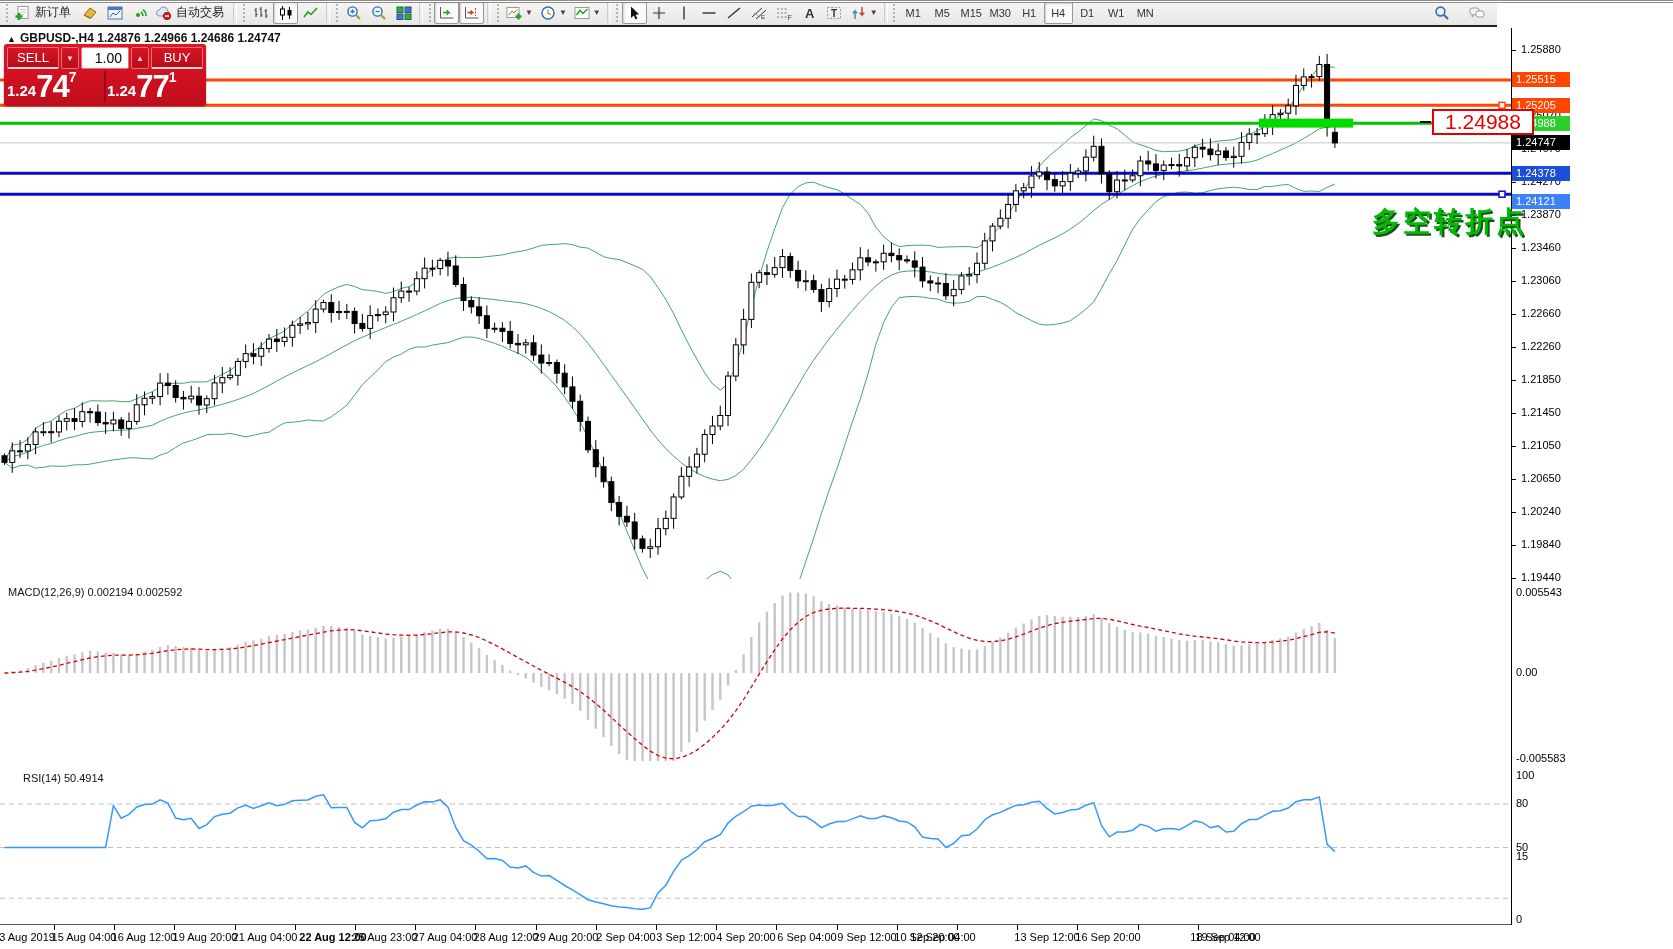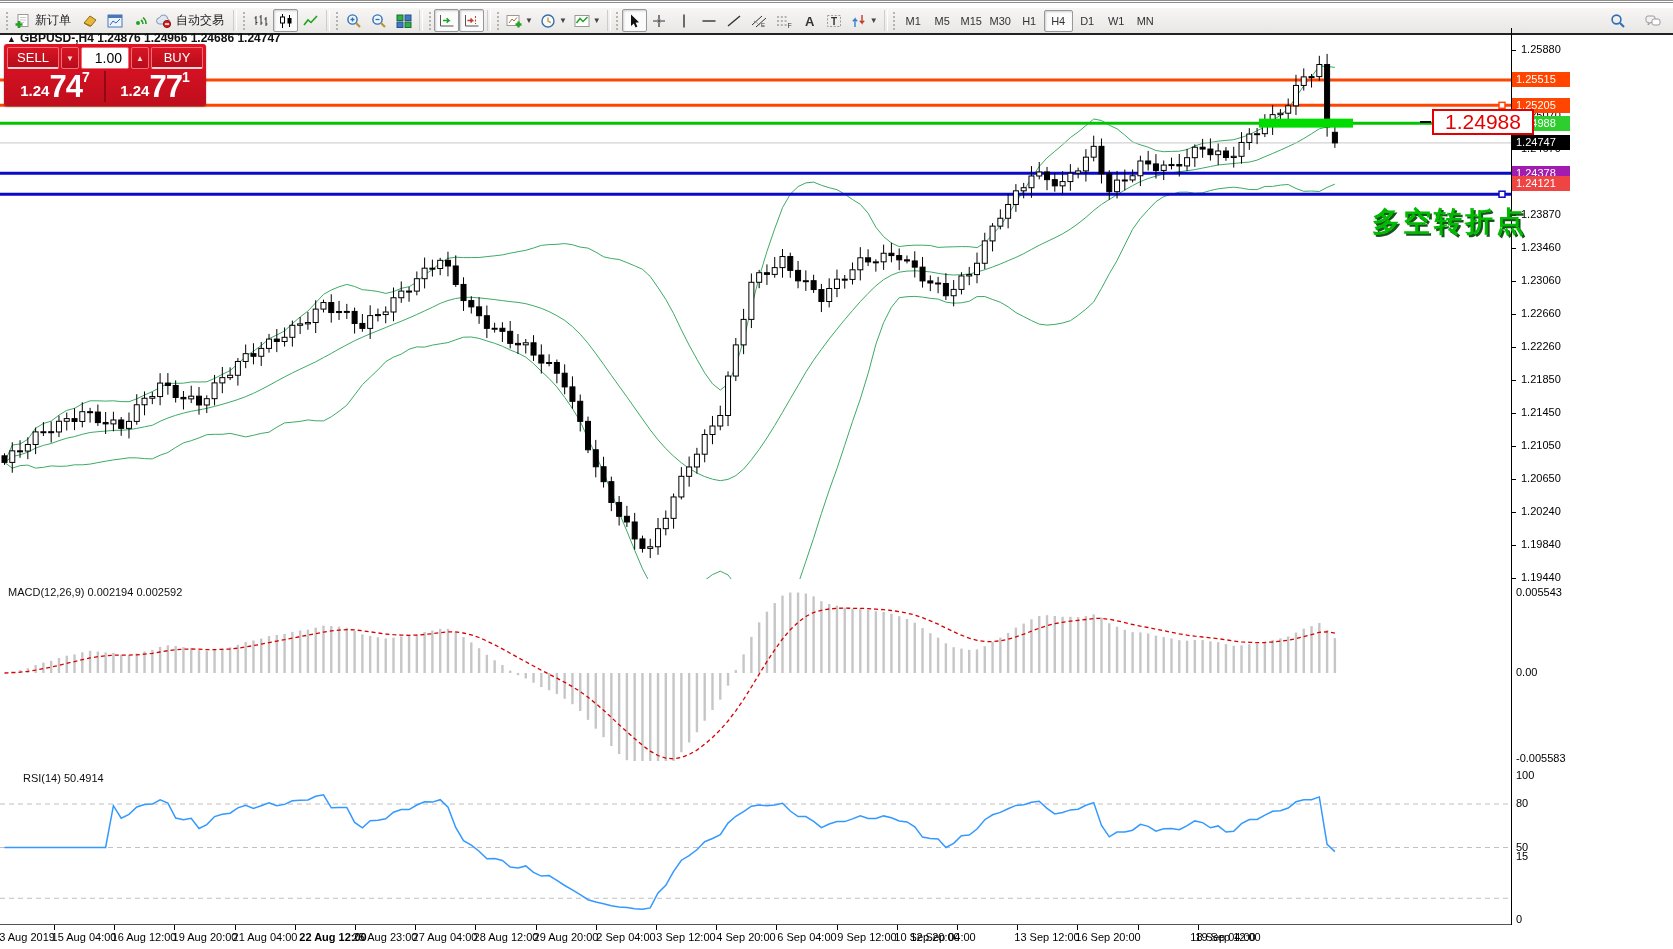--- a/index.html
+++ b/index.html
@@ -1,19 +1,19 @@
 <!DOCTYPE html>
 <html><head>
 <meta charset="utf-8">
 <style>
   html,body{margin:0;padding:0;background:#fff;font-family:"Liberation Sans",sans-serif;}
   body{position:relative;width:1673px;height:949px;overflow:hidden;-webkit-font-smoothing:antialiased;}
 
   
-  #toolbar{position:absolute;left:0;top:8px;width:1673px;height:27px;
+  #toolbar{position:absolute;left:0;top:0;width:1497px;height:27px;
     background:linear-gradient(#f7f6f5,#e9e7e4);border-bottom:2px solid #222;
     display:flex;align-items:center;padding-left:3px;box-sizing:border-box;}
   .tb-btn{height:23px;min-width:25px;display:flex;align-items:center;justify-content:center;
     border:1px solid transparent;border-radius:2px;padding:0 2px;box-sizing:border-box;color:#222;}
   .tb-btn.text{padding:0 5px 0 2px;font-size:12px;gap:3px;}
   .tb-btn.active{border:1px solid #96989b;background:#fbfbfb;box-shadow:inset 1px 1px 2px rgba(0,0,0,.18);}
   .tb-btn svg{display:block;}
   .tb-sep{width:2px;height:21px;border-left:1px solid #cfcdca;border-right:1px solid #ffffff;margin:0 3px;}
   .tb-grip{width:5px;height:20px;margin:0 2px 0 1px;
     background-image:radial-gradient(circle,#b5b3b0 35%,transparent 40%);
@@ -42,21 +42,21 @@
   #oct{position:absolute;left:4px;top:44px;width:202px;height:62px;border-radius:3px;z-index:5;
     background:linear-gradient(#e31325,#bf0e1d);box-shadow:0 1px 2px rgba(0,0,0,.4);padding:3px;box-sizing:border-box;}
   #oct .row1{display:flex;height:22px;gap:2px;}
   .oct-btn{flex:0 0 50px;background:linear-gradient(#d81423,#b70d1b);border:1px solid #ef7078;
     border-bottom:2px solid #ffd2d5;color:#fff;font-size:13px;display:flex;align-items:center;justify-content:center;border-radius:2px;}
   .oct-spin{flex:0 0 16px;background:linear-gradient(#d81423,#b70d1b);border:1px solid #ef7078;color:#ffd9db;
     font-size:8px;display:flex;align-items:center;justify-content:center;border-radius:2px;}
   .oct-vol{flex:1;background:#fff;border:1px solid #ef7078;color:#000;font-size:14px;text-align:right;
     padding-right:6px;display:flex;align-items:center;justify-content:flex-end;border-radius:2px;}
   #oct .row2{display:flex;height:31px;margin-top:2px;}
-  .oct-price{flex:1;display:flex;align-items:flex-end;justify-content:center;color:#fff;padding-bottom:1px;}
+  .oct-price{flex:1;display:flex;align-items:flex-end;justify-content:flex-start;color:#fff;padding-bottom:1px;}
   .oct-price .pfx{font-size:15px;font-weight:bold;margin-bottom:2px;}
   .oct-price .big{font-size:31px;font-weight:bold;line-height:28px;letter-spacing:-1px;}
   .oct-price .sup{font-size:14px;font-weight:bold;align-self:flex-start;margin-top:-2px;}
   #oct .vdiv{width:2px;background:#8f0a14;margin:0 1px;}
 
   
   #price-box{position:absolute;left:1432px;top:109px;width:102px;height:26px;z-index:6;background:#fff;
     border:2px solid #e40000;color:#e40000;font-size:21px;display:flex;align-items:center;justify-content:center;box-sizing:border-box;}
   #price-box-dash{position:absolute;left:1420px;top:121px;width:11px;height:2px;background:#000;z-index:6;}
   #cn-note{position:absolute;left:1372px;top:203px;z-index:6;font-size:28px;font-weight:bold;color:#00bc00;
@@ -893,22 +893,22 @@
     <div class="ax-dash" style="top: 512px;"></div>
     <div class="ax-tick" style="top: 505px;">1.20240</div>
     <div class="ax-dash" style="top: 545px;"></div>
     <div class="ax-tick" style="top: 538px;">1.19840</div>
     <div class="ax-dash" style="top: 578px;"></div>
     <div class="ax-tick" style="top: 571px;">1.19440</div>
     <div class="ax-tag" style="top: 72px; background: rgb(255, 69, 0);">1.25515</div>
     <div class="ax-tag" style="top: 98px; background: rgb(255, 69, 0);">1.25205</div>
     <div class="ax-tag" style="top: 116px; background: rgb(47, 206, 47);">1.24988</div>
     <div class="ax-tag" style="top: 135px; background: rgb(0, 0, 0);">1.24747</div>
-    <div class="ax-tag" style="top: 166px; background: #a21caf;">1.24378</div>
-    <div class="ax-tag" style="top: 176px; background: #ef4444;">1.24121</div>
+    <div class="ax-tag" style="top: 166px; background: #1d4ed8;">1.24378</div>
+    <div class="ax-tag" style="top: 194px; background: #3b82f6;">1.24121</div>
     <div class="macd-ax" style="top: 586px;">0.005543</div>
     <div class="macd-ax" style="top: 666px;">0.00</div>
     <div class="macd-ax" style="top: 752px;">-0.005583</div>
     <div class="rsi-ax" style="top: 769px;">100</div>
     <div class="rsi-ax" style="top: 797px;">80</div>
     <div class="rsi-ax" style="top: 841px;">50</div>
     <div class="rsi-ax" style="top: 850px;">15</div>
     <div class="rsi-ax" style="top: 913px;">0</div>
   </div>
 <div id="time-axis">

